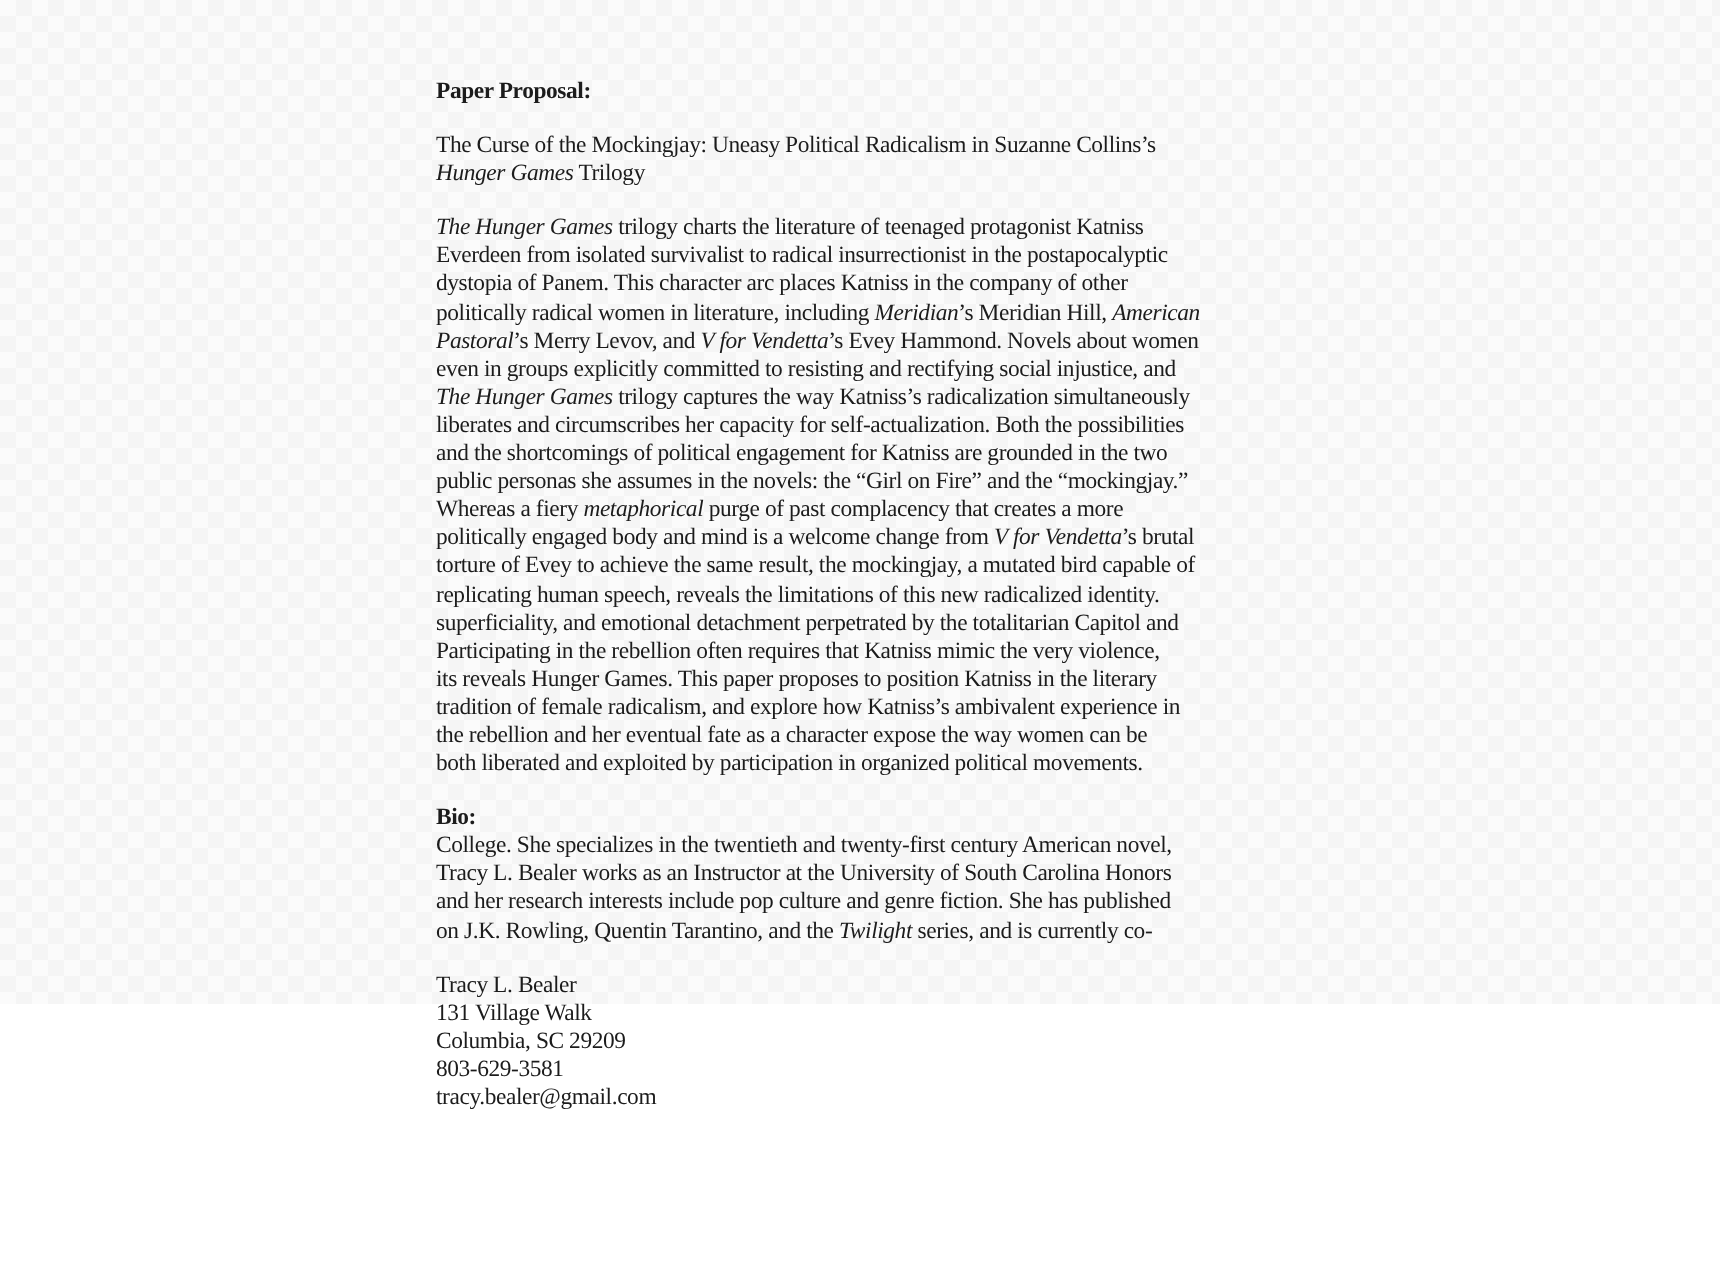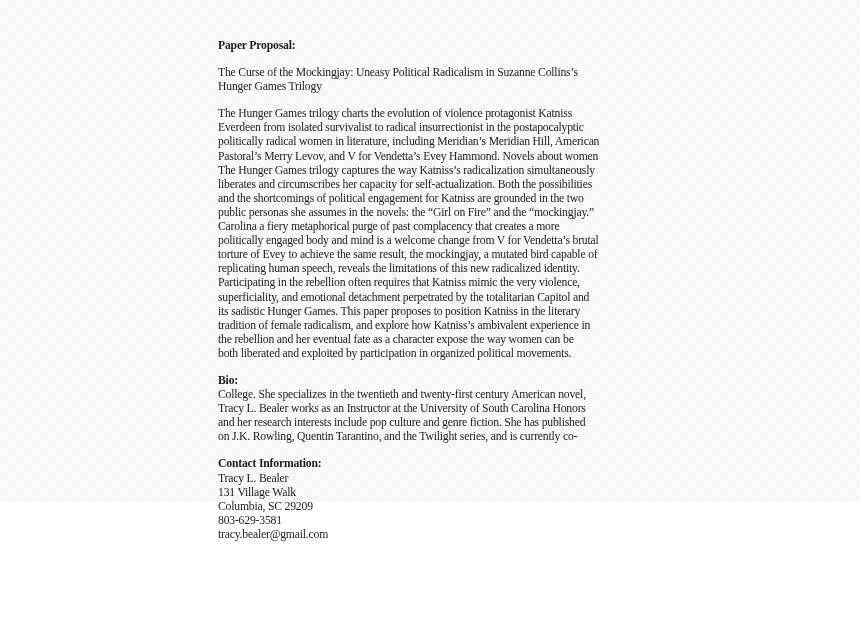--- a/index.html
+++ b/index.html
@@ -35,63 +35,64 @@
     width: 440px;
     color: var(--text-color);
     font-size: 11.7px;
     line-height: 14.1px;
     letter-spacing: -0.2px;
   }
   .block { margin: 0 0 13px 0; }
   .block:last-child { margin-bottom: 0; }
   .line { white-space: nowrap; }
   .bd { font-weight: bold; }
-  .it { }
+  .it { font-style: italic; }
 </style>
 </head>
 <body>
 
 <div class="canvas">
   <div class="document" id="doc">
       <div class="block">
         <div class="line"><span class="bd">Paper Proposal:</span></div>
       </div>
       <div class="block">
         <div class="line"><span>The Curse of the Mockingjay: Uneasy Political Radicalism in Suzanne Collins’s</span></div>
         <div class="line"><span class="it">Hunger Games</span><span> Trilogy</span></div>
       </div>
       <div class="block">
-        <div class="line"><span class="it">The Hunger Games</span><span> trilogy charts the evolution of violence protagonist Katniss</span></div>
+        <div class="line"><span class="it">The Hunger Games</span><span> trilogy charts the literature of teenaged protagonist Katniss</span></div>
         <div class="line"><span>Everdeen from isolated survivalist to radical insurrectionist in the postapocalyptic</span></div>
+        <div class="line"><span>dystopia of Panem. This character arc places Katniss in the company of other</span></div>
         <div class="line"><span>politically radical women in literature, including </span><span class="it">Meridian</span><span>’s Meridian Hill, </span><span class="it">American</span></div>
         <div class="line"><span class="it">Pastoral</span><span>’s Merry Levov, and </span><span class="it">V for Vendetta</span><span>’s Evey Hammond. Novels about women</span></div>
+        <div class="line"><span>even in groups explicitly committed to resisting and rectifying social injustice, and</span></div>
         <div class="line"><span class="it">The Hunger Games</span><span> trilogy captures the way Katniss’s radicalization simultaneously</span></div>
         <div class="line"><span>liberates and circumscribes her capacity for self-actualization. Both the possibilities</span></div>
         <div class="line"><span>and the shortcomings of political engagement for Katniss are grounded in the two</span></div>
         <div class="line"><span>public personas she assumes in the novels: the “Girl on Fire” and the “mockingjay.”</span></div>
-        <div class="line"><span>Carolina a fiery </span><span class="it">metaphorical</span><span> purge of past complacency that creates a more</span></div>
+        <div class="line"><span>Whereas a fiery </span><span class="it">metaphorical</span><span> purge of past complacency that creates a more</span></div>
         <div class="line"><span>politically engaged body and mind is a welcome change from </span><span class="it">V for Vendetta</span><span>’s brutal</span></div>
         <div class="line"><span>torture of Evey to achieve the same result, the mockingjay, a mutated bird capable of</span></div>
         <div class="line"><span>replicating human speech, reveals the limitations of this new radicalized identity.</span></div>
+        <div class="line"><span>superficiality, and emotional detachment perpetrated by the totalitarian Capitol and</span></div>
         <div class="line"><span>Participating in the rebellion often requires that Katniss mimic the very violence,</span></div>
-        <div class="line"><span>superficiality, and emotional detachment perpetrated by the totalitarian Capitol and</span></div>
-        <div class="line"><span>its sadistic Hunger Games. This paper proposes to position Katniss in the literary</span></div>
+        <div class="line"><span>its reveals Hunger Games. This paper proposes to position Katniss in the literary</span></div>
         <div class="line"><span>tradition of female radicalism, and explore how Katniss’s ambivalent experience in</span></div>
         <div class="line"><span>the rebellion and her eventual fate as a character expose the way women can be</span></div>
         <div class="line"><span>both liberated and exploited by participation in organized political movements.</span></div>
       </div>
       <div class="block">
         <div class="line"><span class="bd">Bio:</span></div>
         <div class="line"><span>College. She specializes in the twentieth and twenty-first century American novel,</span></div>
         <div class="line"><span>Tracy L. Bealer works as an Instructor at the University of South Carolina Honors</span></div>
         <div class="line"><span>and her research interests include pop culture and genre fiction. She has published</span></div>
         <div class="line"><span>on J.K. Rowling, Quentin Tarantino, and the </span><span class="it">Twilight</span><span> series, and is currently co-</span></div>
       </div>
       <div class="block">
-        <div class="line"><span class="bd">Contact Information:</span></div>
         <div class="line"><span>Tracy L. Bealer</span></div>
         <div class="line"><span>131 Village Walk</span></div>
         <div class="line"><span>Columbia, SC 29209</span></div>
         <div class="line"><span>803-629-3581</span></div>
         <div class="line"><span>tracy.bealer@gmail.com</span></div>
       </div>
     </div>
 </div>
 
 </body></html>

